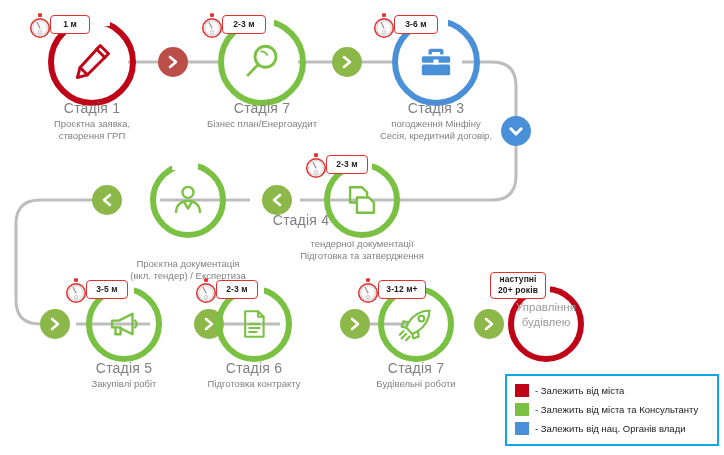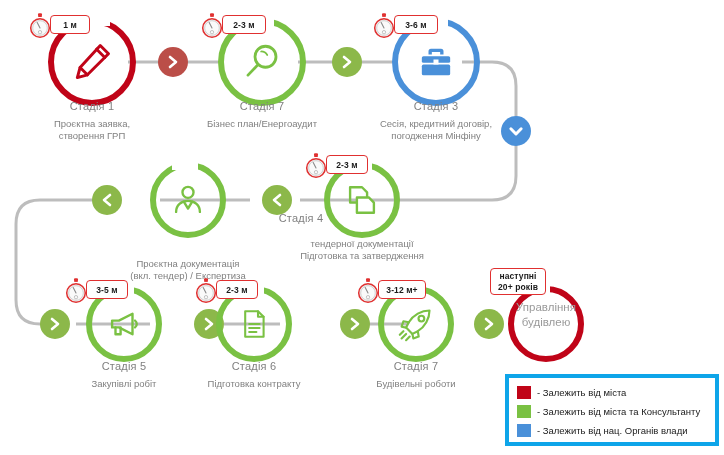--- a/index.html
+++ b/index.html
@@ -22,33 +22,33 @@
   .ring.r-red{border:6px solid #c00418;}
   .ring.r-green{border:6px solid #7ac143;}
   .ring.r-blue{border:6px solid #4a90d9;}
   
   .gapmask{position:absolute;background:#ffffff;}
 
   .icon-wrap{position:absolute;display:flex;align-items:center;justify-content:center;}
 
   .title{
     position:absolute;text-align:center;color:#808080;
-    font-size:11px;letter-spacing:.2px;white-space:nowrap;
+    font-size:14px;letter-spacing:.2px;white-space:nowrap;
   }
   .sub{
     position:absolute;text-align:center;color:#808080;
     font-size:9.5px;line-height:12px;
   }
   .inner-label{
     position:absolute;text-align:center;color:#9a9a9a;
     font-size:11.5px;line-height:15px;
   }
 
   
-  .badge{position:absolute;height:20px;display:flex;align-items:flex-end;}
+  .badge{position:absolute;height:20px;display:flex;align-items:center;}
   .pill{
     box-sizing:border-box;height:19px;border:1.6px solid #e03030;border-radius:4px;
     background:#ffffff;display:flex;align-items:center;justify-content:center;
     padding:0 7px;font-size:8.5px;font-weight:bold;color:#1a1a1a;white-space:nowrap;
     letter-spacing:.1px;
   }
   .pill.tall{height:27px;line-height:11px;flex-direction:column;padding:0 6px;}
   .watch{position:absolute;left:0;top:-1px;width:24px;height:26px;z-index:3;}
 
   
@@ -56,21 +56,21 @@
     position:absolute;width:30px;height:30px;border-radius:50%;
     display:flex;align-items:center;justify-content:center;
   }
   .chip.c-red{background:#bb4e48;}
   .chip.c-green{background:#8cb84a;}
   .chip.c-blue{background:#4a90d9;}
   .chip svg{display:block;}
 
   
   .legend{
-    position:absolute;box-sizing:border-box;border:4px solid #0ea5e9;background:#fff;
+    position:absolute;box-sizing:border-box;border:2px solid #0ea5e9;background:#fff;
     padding:6px 8px 5px 8px;
   }
   .legend-row{display:flex;align-items:center;height:17px;margin-bottom:2px;}
   .swatch{width:14px;height:13px;margin-right:6px;flex:0 0 auto;}
   .legend-text{font-size:9.5px;color:#1a1a1a;white-space:nowrap;}
 </style>
 </head>
 <body>
 
 <div id="stage">
@@ -175,22 +175,22 @@
           <path d="M18 8 h12 a3 3 0 0 1 3 3 v4 h-4 v-3 h-10 v3 h-4 v-4 a3 3 0 0 1 3 -3 z"></path>
           <rect x="7" y="17" width="34" height="8" rx="2"></rect>
           <rect x="7" y="27" width="34" height="13" rx="2"></rect>
           <rect x="21" y="21" width="6" height="6" fill="#fff"></rect>
         </g>
       </svg>
     </div>
   </div>
   <div class="title" style="left:356px;top:100px;width:160px;">Стадія 3</div>
   <div class="sub" style="left:346px;top:118px;width:180px;">
+    <div>погодження Мінфіну</div>
     <div>Сесія, кредитний договір,</div>
-    <div>погодження Мінфіну</div>
   </div>
   <div class="badge" style="left:372px;top:14px;">
     <svg class="watch" viewBox="0 0 24 26">
       <path d="M10.2 1.5 h3.6 v2.4 h-3.6 z" fill="#e03030"></path>
       <path d="M11.2 0.2 h1.6 a1.3 1.3 0 0 1 0 2.6 h-1.6 a1.3 1.3 0 0 1 0 -2.6 z" fill="#e03030"></path>
       <circle cx="12" cy="15" r="9.3" fill="#f2f2f2" stroke="#e03030" stroke-width="1.5"></circle>
       <circle cx="12" cy="15" r="7.3" fill="#fafafa" stroke="#c9c9c9" stroke-width="0.8"></circle>
       <path d="M12 15 L9.2 9.6" stroke="#8a8a8a" stroke-width="1.1" stroke-linecap="round"></path>
       <circle cx="12" cy="19.2" r="1.7" fill="none" stroke="#b5b5b5" stroke-width="0.8"></circle>
     </svg>

